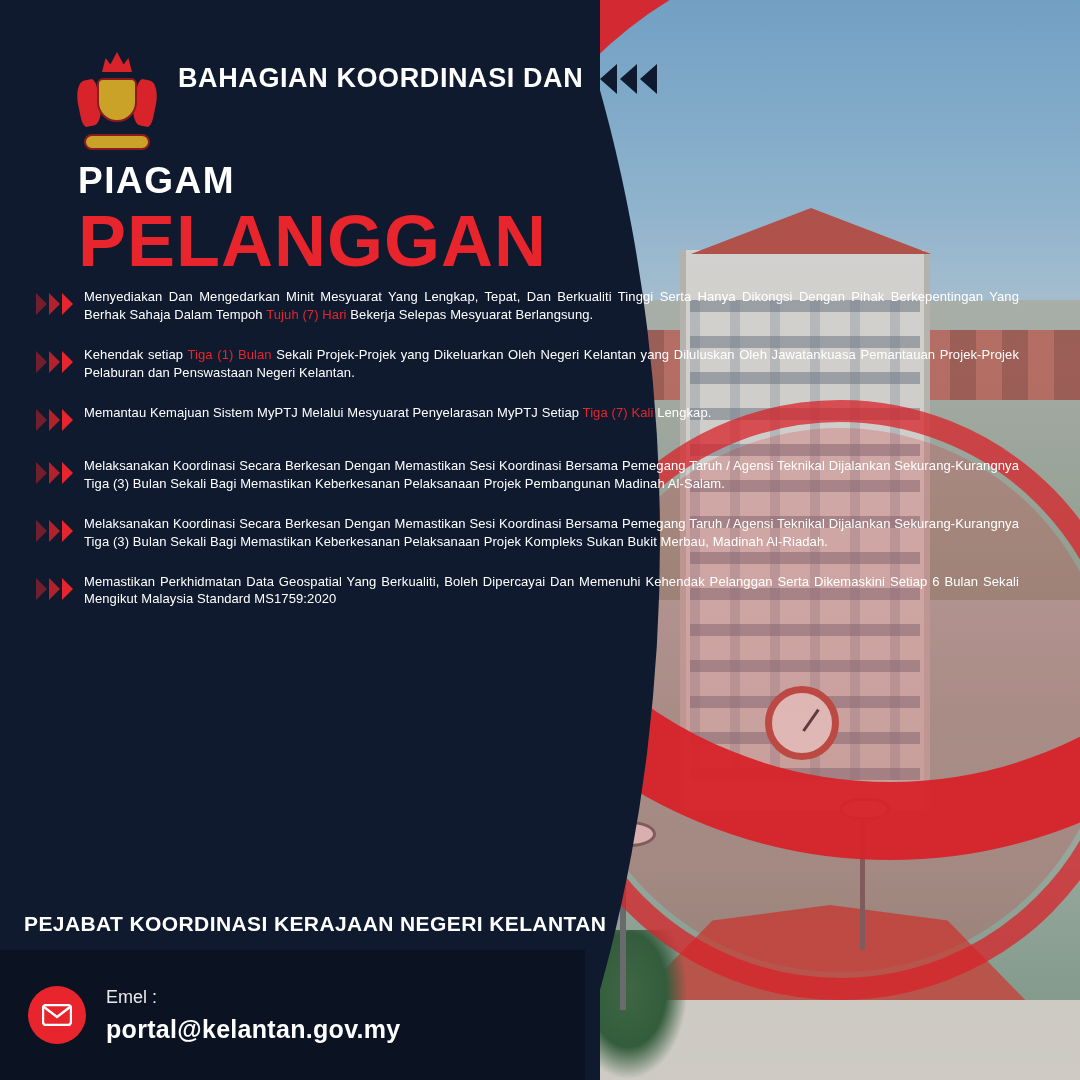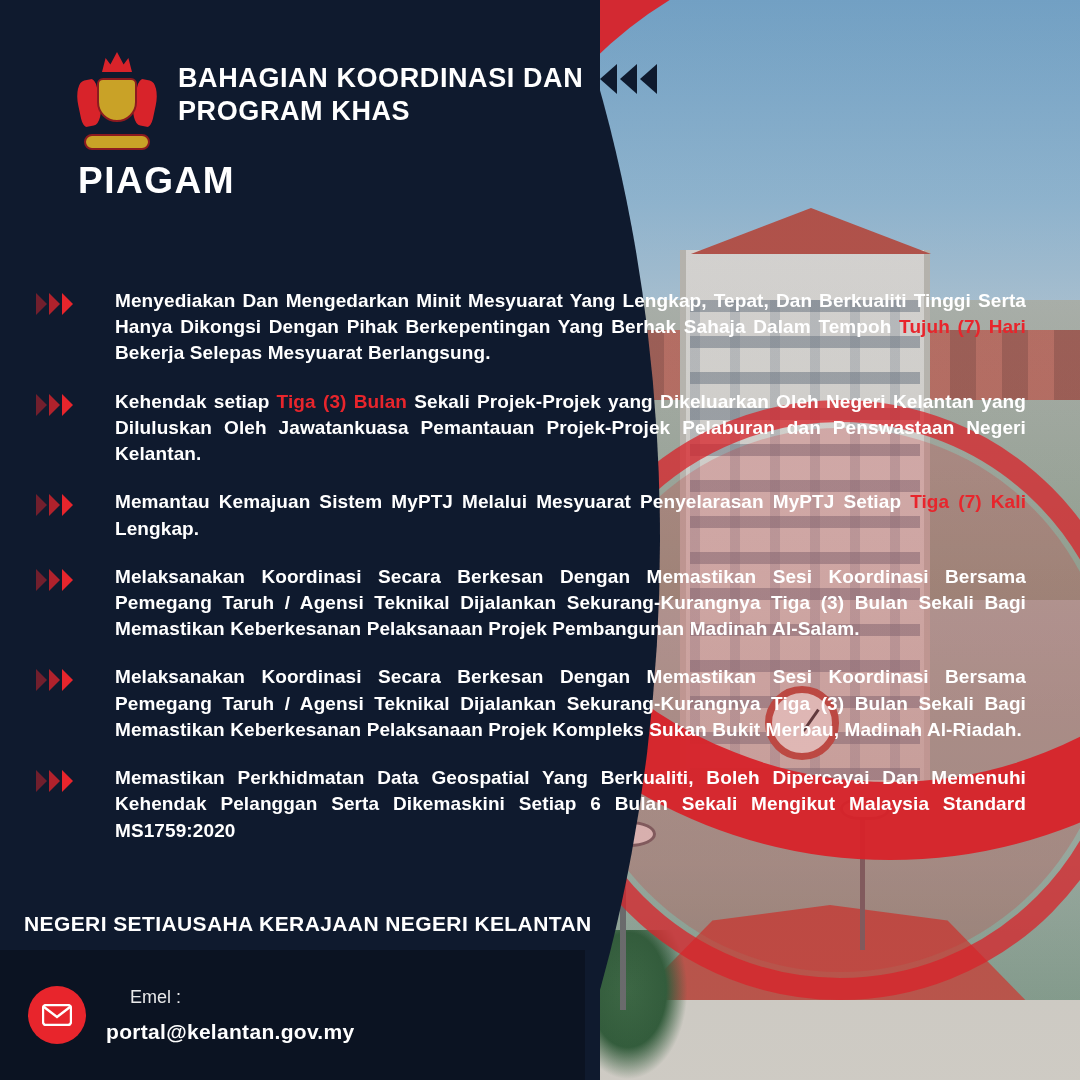--- a/index.html
+++ b/index.html
@@ -188,47 +188,47 @@
     display: flex; gap: 2px;
   }
   .chev i {
     display: block; width: 0; height: 0;
     border-top: 11px solid transparent; border-bottom: 11px solid transparent;
     border-left: 11px solid #e8252c;
   }
   .chev i:nth-child(1) { opacity: .45; }
   .chev i:nth-child(2) { opacity: .75; }
   .item-text {
-    color: #ffffff; font-size: 19px; font-weight: bold; line-height: 1.38;
-    letter-spacing: .1px; text-align: justify; max-width: 935px; margin-left: 31px;
+    color: #ffffff; font-size: 13px; font-weight: normal; line-height: 1.38;
+    letter-spacing: .1px; text-align: justify; max-width: 935px;
   }
   .hl { color: #e8252c; }
 
   
   .office {
     position: absolute; left: 24px; top: 912px;
     color: #ffffff; font-size: 21px; font-weight: bold; letter-spacing: .4px;
   }
   .footer-bar {
     position: absolute; left: 0; bottom: 0; width: 585px; height: 130px;
     background: #0b1322;
   }
   .mail-badge {
     position: absolute; left: 28px; bottom: 36px;
     width: 58px; height: 58px; border-radius: 50%;
     background: #e8252c; display: flex; align-items: center; justify-content: center;
   }
   .mail-badge svg { width: 30px; height: 22px; }
   .emel-label {
     position: absolute; left: 106px; bottom: 72px;
-    color: #e9e9ea; font-size: 18px; margin-left: 24px;
+    color: #e9e9ea; font-size: 18px;
   }
   .emel-value {
     position: absolute; left: 106px; bottom: 36px;
-    color: #ffffff; font-size: 21px; font-weight: bold; letter-spacing: .3px;
+    color: #ffffff; font-size: 25px; font-weight: bold; letter-spacing: .3px;
   }
 </style>
 </head>
 <body>
 
 <div class="poster">
 
   <div class="photo-area">
     <div class="ph-sky"></div>
     <div class="ph-town"></div>
@@ -254,47 +254,47 @@
   <div class="header">
     <div class="crest">
       <div class="wing-l"></div>
       <div class="wing-r"></div>
       <div class="crown"></div>
       <div class="shield"></div>
       <div class="ribbon"></div>
     </div>
     <div class="dept">
       <div>BAHAGIAN KOORDINASI DAN</div>
-      <div>PROGRAM KHAS</div>
     </div>
   </div>
   <div class="arrows-deco">
     <i></i>
       <i></i>
       <i></i>
   </div>
 
   <div class="title-piagam">PIAGAM</div>
+  <div class="title-pelanggan">PELANGGAN</div>
 
   <div class="list">
       <div class="item">
         <div class="chev">
           <i></i>
           <i></i>
           <i></i>
         </div>
         <div class="item-text"><span>Menyediakan Dan Mengedarkan Minit Mesyuarat Yang Lengkap, Tepat, Dan Berkualiti Tinggi Serta Hanya Dikongsi Dengan Pihak Berkepentingan Yang Berhak Sahaja Dalam Tempoh </span><span class="hl">Tujuh (7) Hari</span><span> Bekerja Selepas Mesyuarat Berlangsung.</span></div>
       </div>
       <div class="item">
         <div class="chev">
           <i></i>
           <i></i>
           <i></i>
         </div>
-        <div class="item-text"><span>Kehendak setiap </span><span class="hl">Tiga (3) Bulan</span><span> Sekali Projek-Projek yang Dikeluarkan Oleh Negeri Kelantan yang Diluluskan Oleh Jawatankuasa Pemantauan Projek-Projek Pelaburan dan Penswastaan Negeri Kelantan.</span></div>
+        <div class="item-text"><span>Kehendak setiap </span><span class="hl">Tiga (1) Bulan</span><span> Sekali Projek-Projek yang Dikeluarkan Oleh Negeri Kelantan yang Diluluskan Oleh Jawatankuasa Pemantauan Projek-Projek Pelaburan dan Penswastaan Negeri Kelantan.</span></div>
       </div>
       <div class="item">
         <div class="chev">
           <i></i>
           <i></i>
           <i></i>
         </div>
         <div class="item-text"><span>Memantau Kemajuan Sistem MyPTJ Melalui Mesyuarat Penyelarasan MyPTJ Setiap </span><span class="hl">Tiga (7) Kali</span><span> Lengkap.</span></div>
       </div>
       <div class="item">
@@ -316,21 +316,21 @@
       <div class="item">
         <div class="chev">
           <i></i>
           <i></i>
           <i></i>
         </div>
         <div class="item-text"><span>Memastikan Perkhidmatan Data Geospatial Yang Berkualiti, Boleh Dipercayai Dan Memenuhi Kehendak Pelanggan Serta Dikemaskini Setiap 6 Bulan Sekali Mengikut Malaysia Standard MS1759:2020</span></div>
       </div>
     </div>
 
-  <div class="office">NEGERI SETIAUSAHA KERAJAAN NEGERI KELANTAN</div>
+  <div class="office">PEJABAT KOORDINASI KERAJAAN NEGERI KELANTAN</div>
   <div class="footer-bar"></div>
   <div class="mail-badge">
     <svg viewBox="0 0 30 22" xmlns="http://www.w3.org/2000/svg" aria-hidden="true">
       <rect x="1" y="1" width="28" height="20" rx="3" fill="none" stroke="#ffffff" stroke-width="2.4"></rect>
       <path d="M2 3 L15 13 L28 3" fill="none" stroke="#ffffff" stroke-width="2.4"></path>
     </svg>
   </div>
   <div class="emel-label">Emel :</div>
   <div class="emel-value">portal@kelantan.gov.my</div>
 

